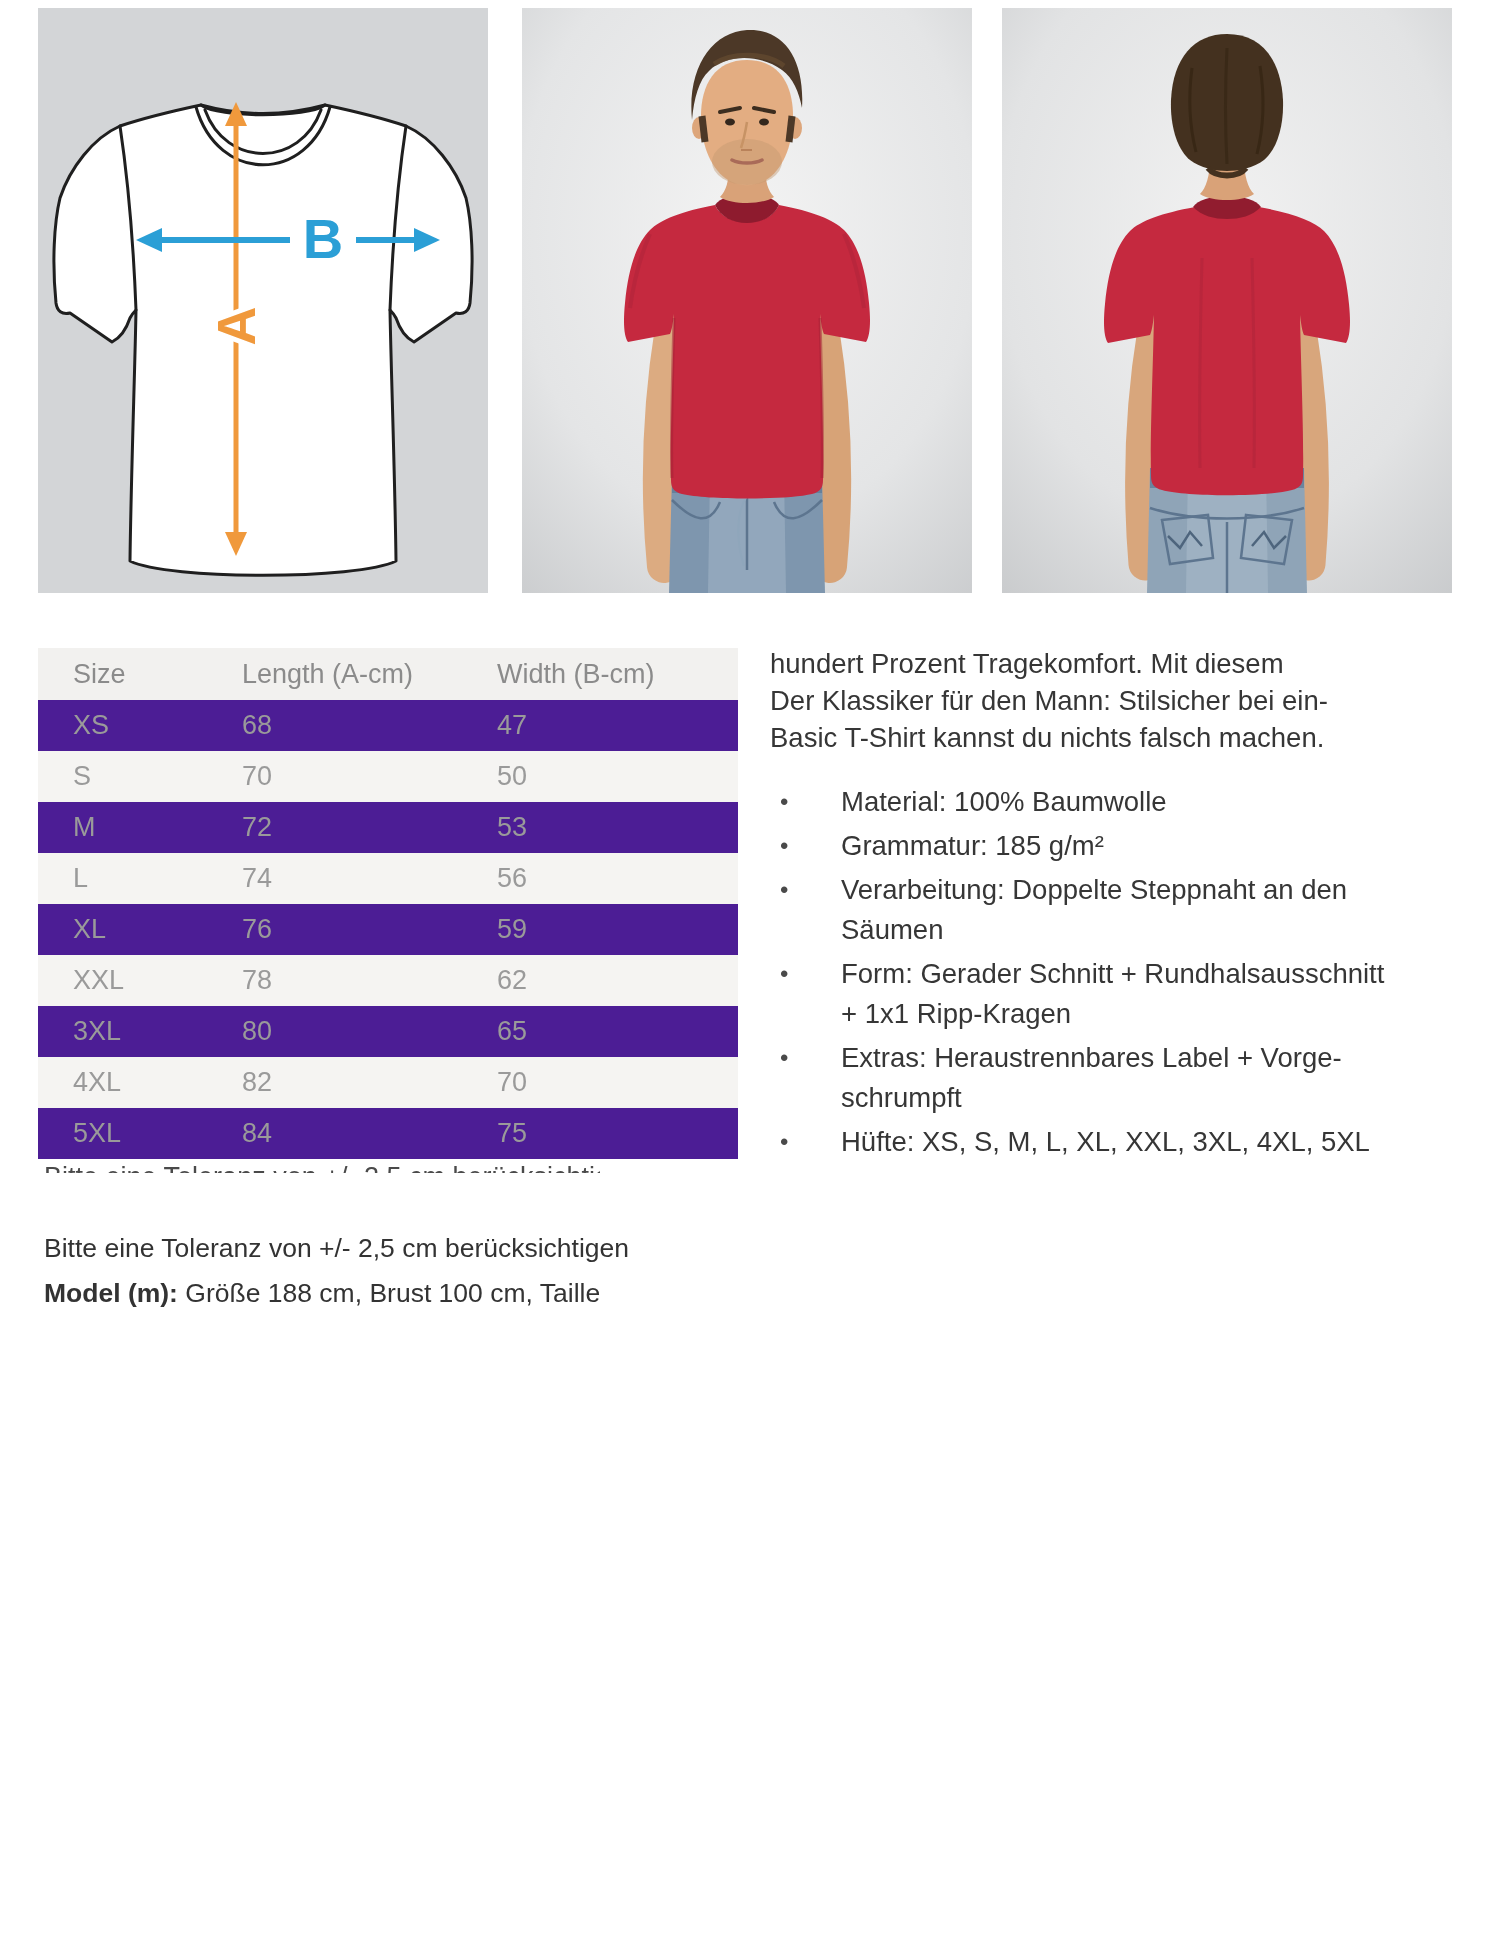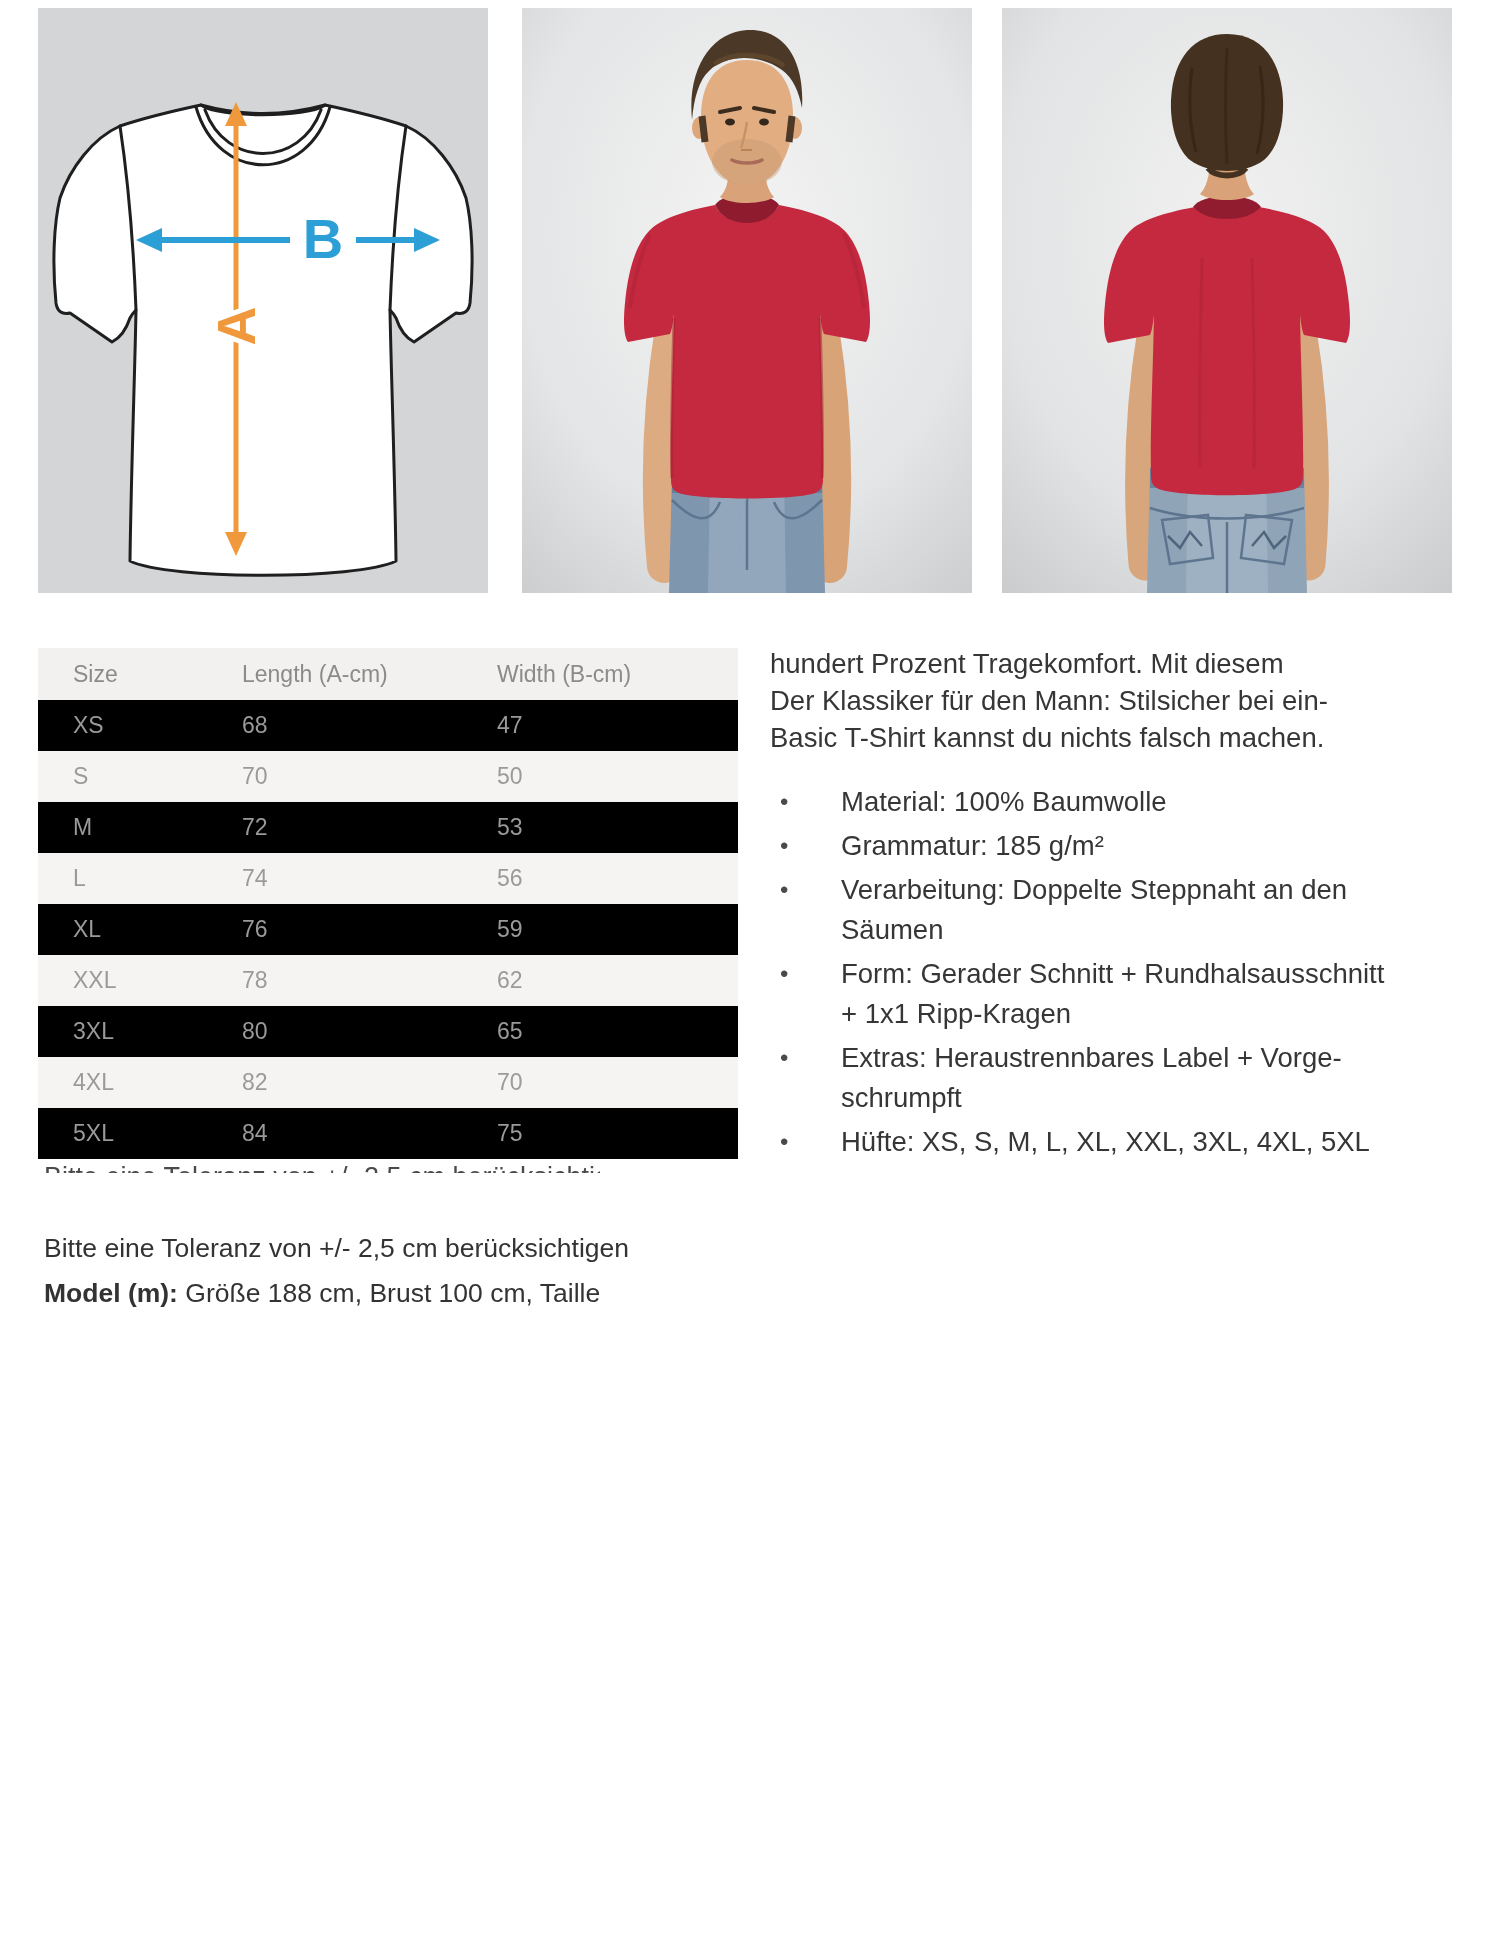--- a/index.html
+++ b/index.html
@@ -13,30 +13,30 @@
   .abs{position:absolute;}
 
   
   .img-box{top:8px;width:450px;height:585px;overflow:hidden;}
   .img-box svg{display:block;width:100%;height:100%;}
   #img-diagram{left:38px;}
   #img-front{left:522px;}
   #img-back{left:1002px;}
 
   
-  #size-table{left:38px;top:648px;width:700px;font-size:23px;}
+  #size-table{left:38px;top:648px;width:700px;font-size:27px;}
   .t-row{
     display:grid;
     grid-template-columns:169px 255px 1fr;
     align-items:center;
     padding-left:35px;
     height:51px;
   }
   .t-head{height:52px;background:#f2f1ef;color:#8b8b8b;}
-  .t-row.odd{background:#000000;}
+  .t-row.odd{background:#4c1d95;}
   .t-row.even{background:#f5f4f2;}
   .t-row .cell{color:#9a9a9a;}
   .t-head .cell{color:#8b8b8b;}
 
   
   #clipped-row{
     left:44px;top:1162px;width:556px;height:11px;
     overflow:hidden;color:#4a4a4a;
   }
   #clipped-row .clip-text{

